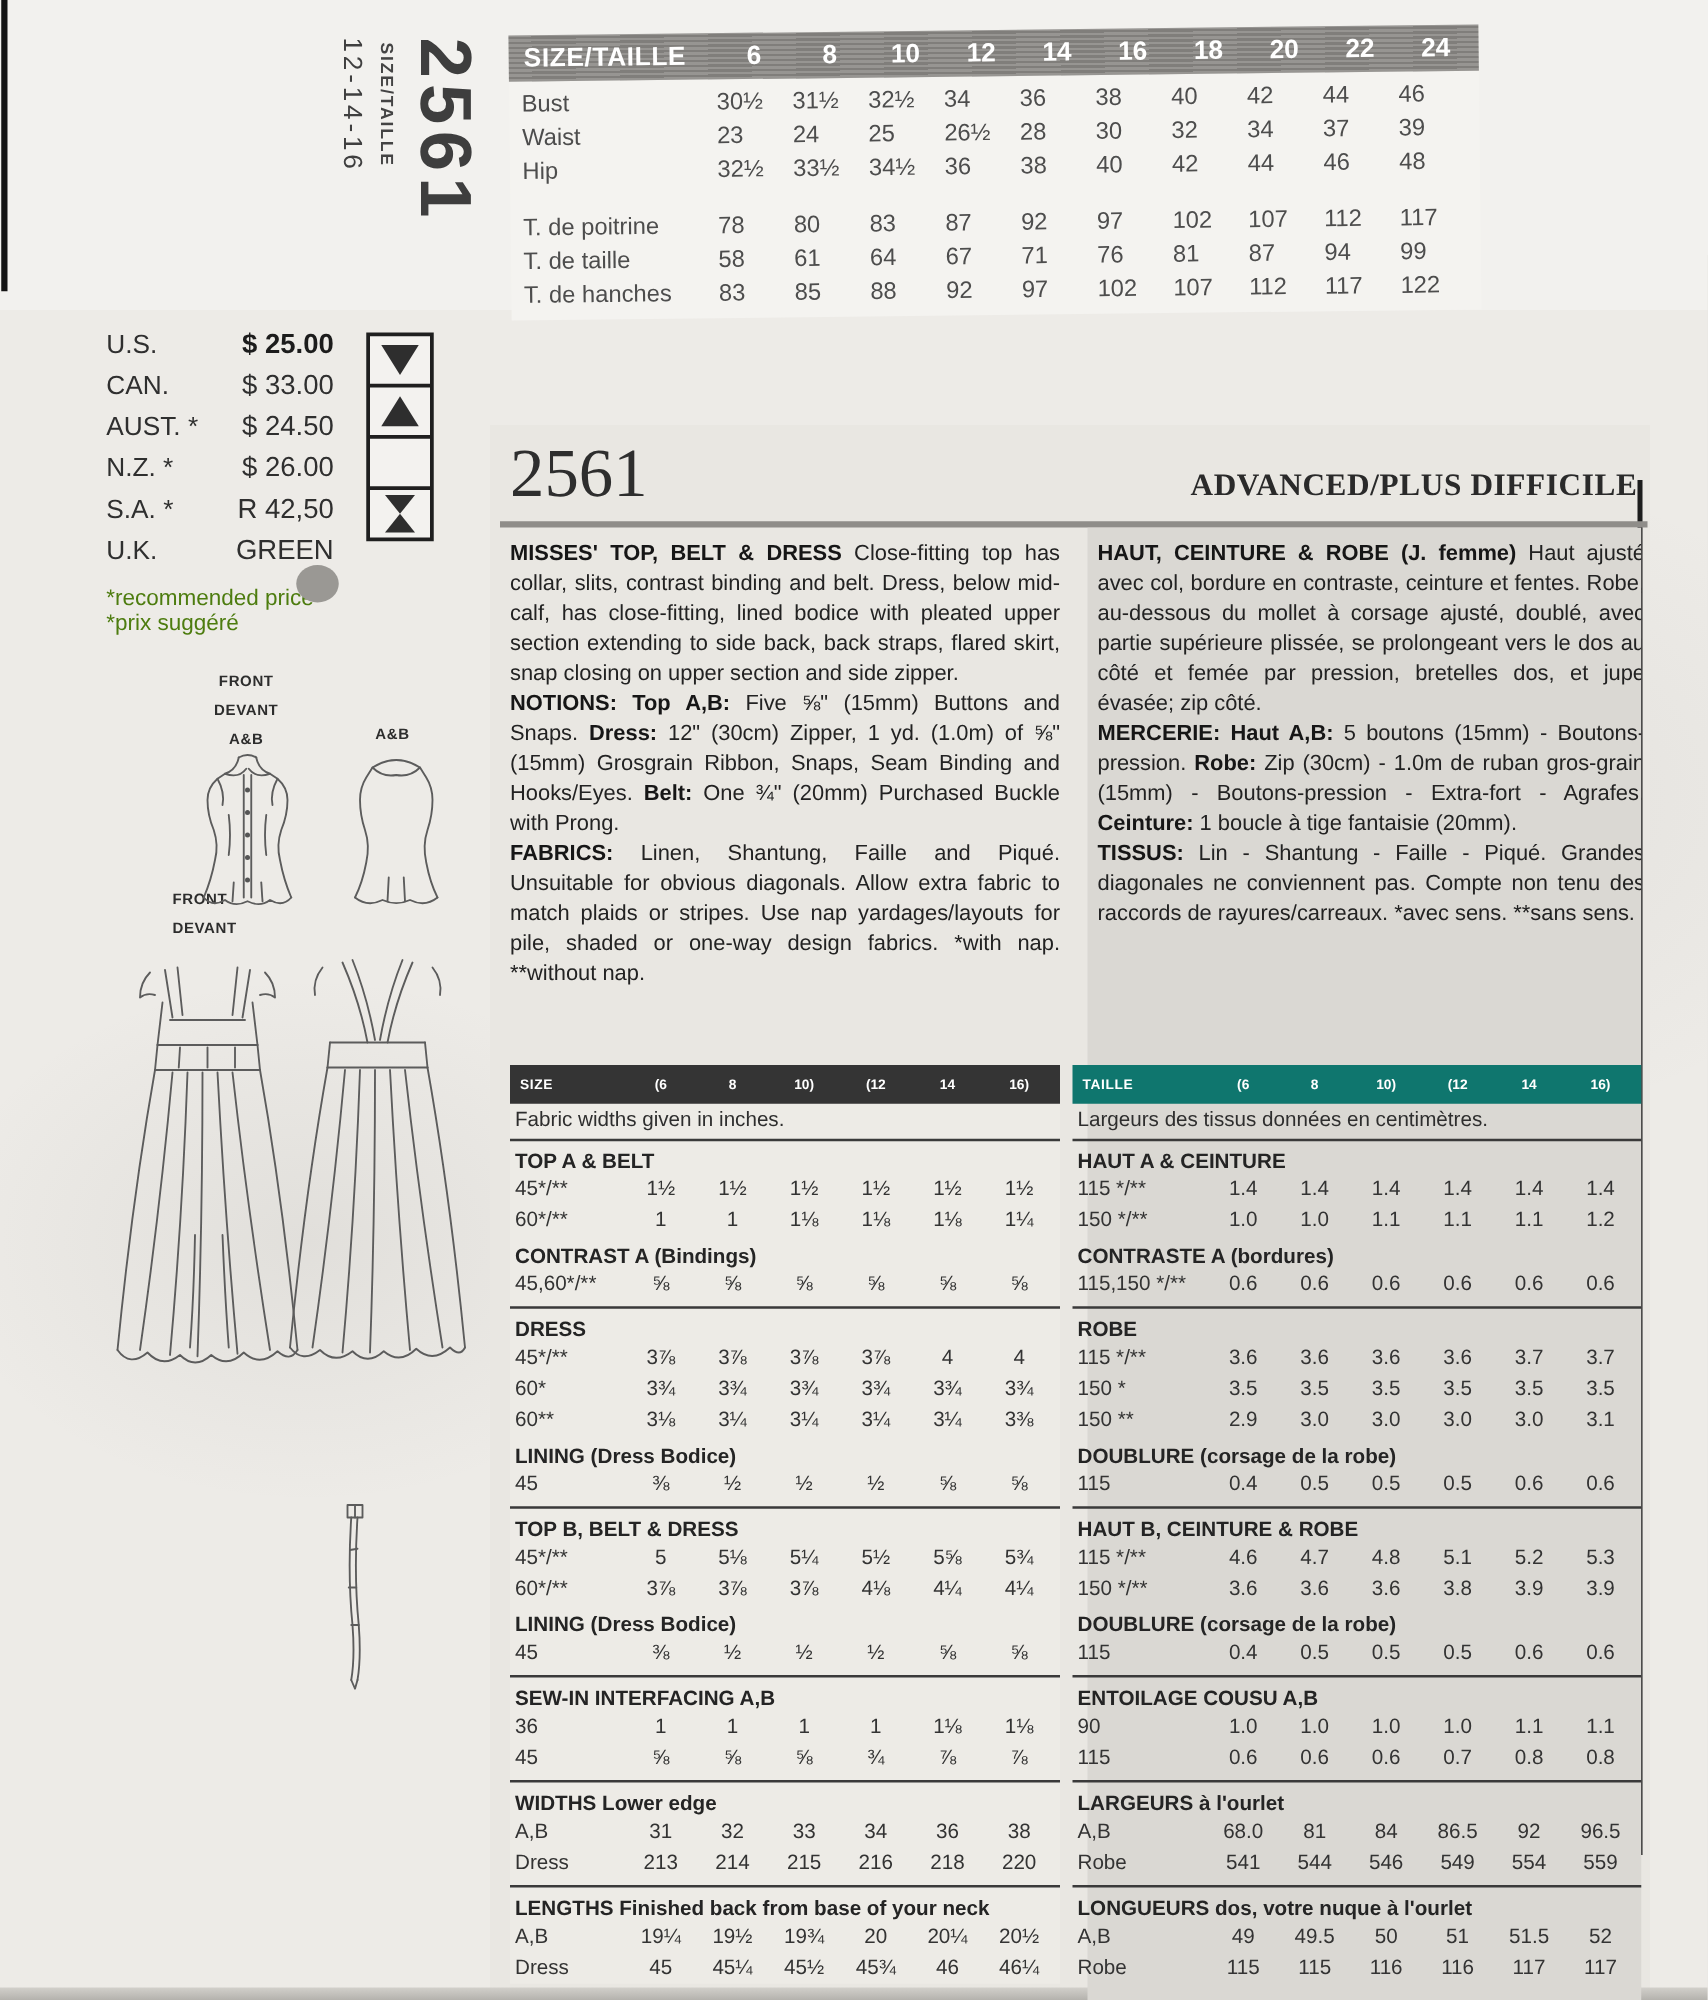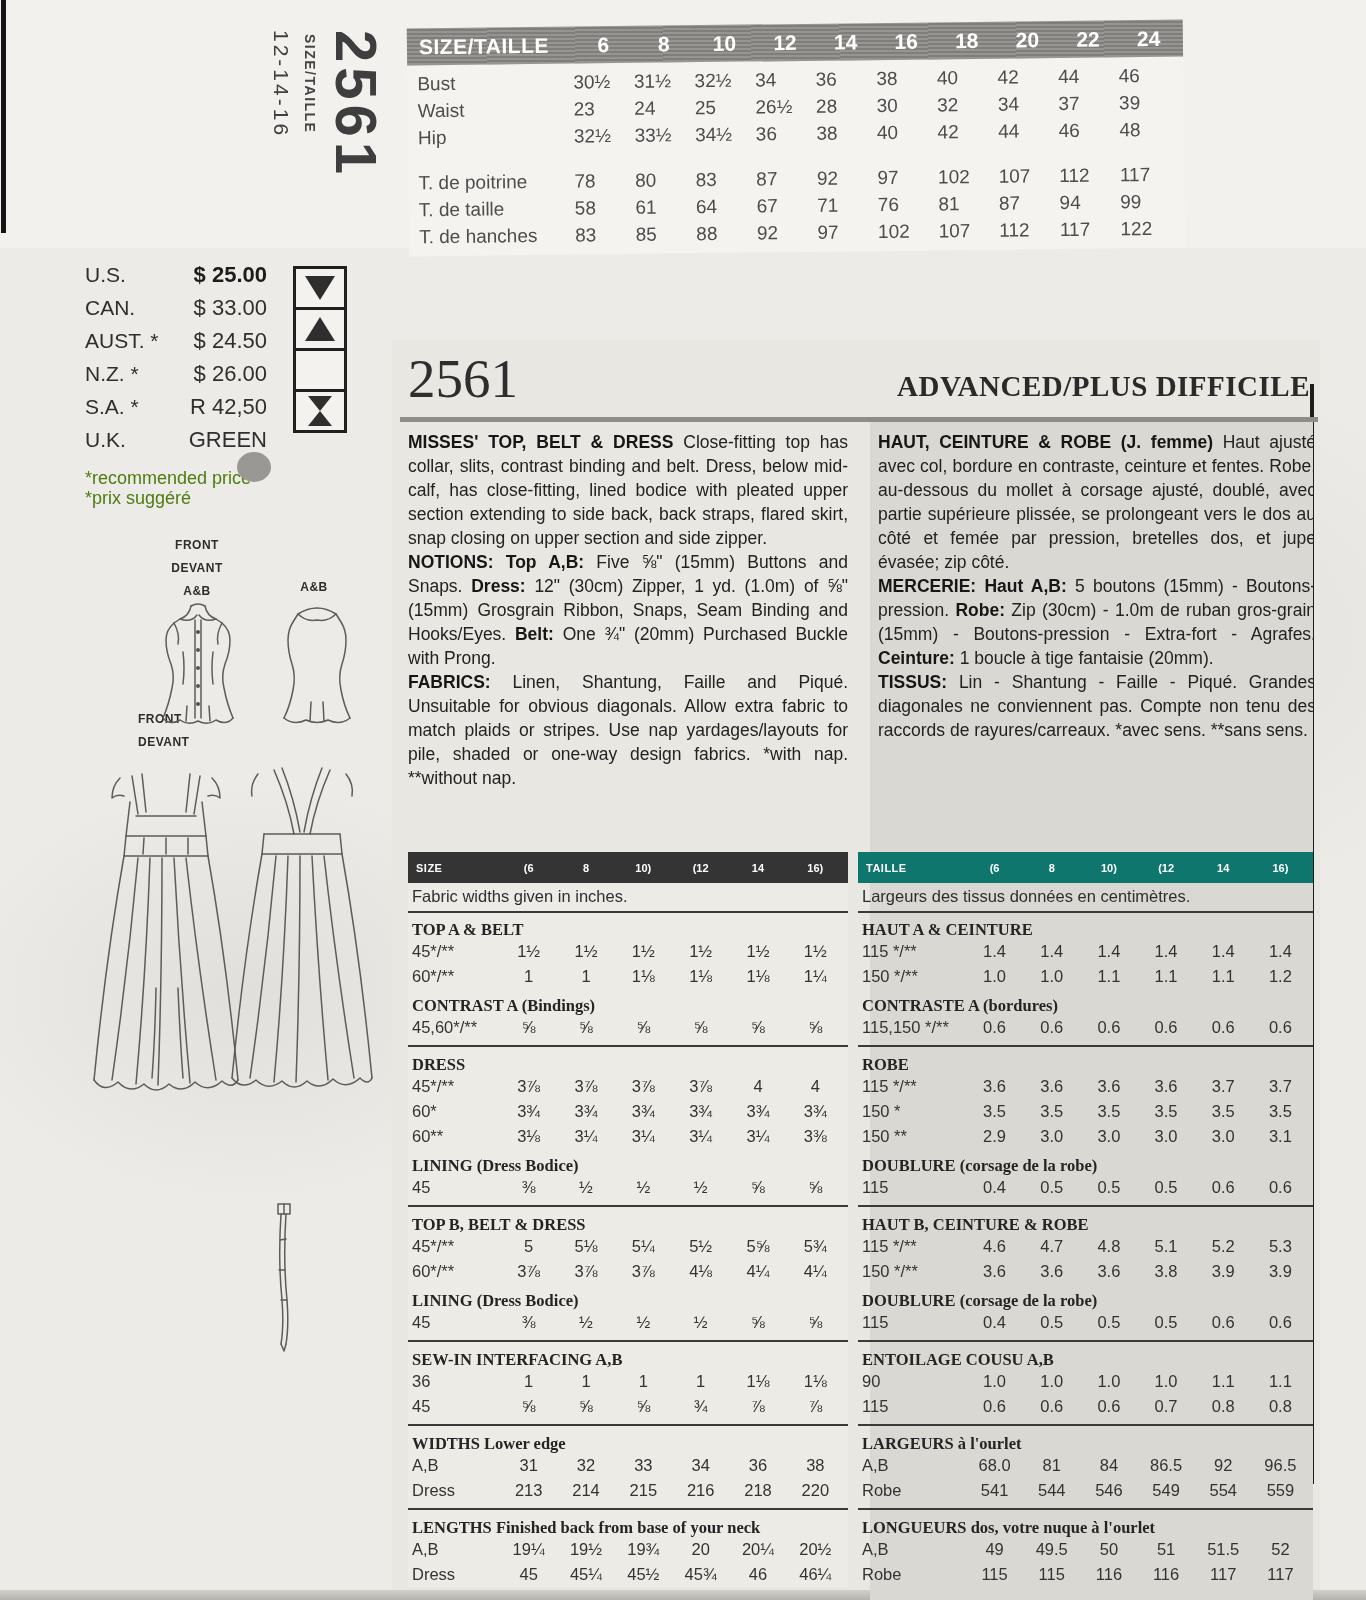--- a/index.html
+++ b/index.html
@@ -75,21 +75,21 @@
   #fig-front-dress{left:138px;top:708px;width:118px;text-align:left;}
   .figure{position:absolute;}
   .figure svg{display:block;}
   .figure path{fill:none;stroke:#5c5c5c;stroke-width:1.5;stroke-linecap:round;stroke-linejoin:round;}
   .figure circle{fill:#555;stroke:none;}
 
   
   .heading-row{position:absolute;left:408px;top:350px;width:902px;display:flex;
        justify-content:space-between;align-items:flex-end;}
   .heading-number{font-family:"Liberation Serif",serif;font-size:55px;line-height:58px;color:#2e2e2e;}
-  .heading-difficulty{font-family:"Liberation Serif",serif;font-size:29px;font-weight:700;
+  .heading-difficulty{font-family:"Liberation Serif",serif;font-size:25px;font-weight:700;
        color:#2a2a2a;padding-bottom:5px;letter-spacing:.5px;}
   .heading-rule{position:absolute;left:400px;top:417px;width:918px;height:5px;background:#8f8d89;}
 
   
   .columns{position:absolute;left:408px;top:422px;width:905px;height:1178px;display:grid;
        grid-template-columns:440px 455px;column-gap:22px;overflow:hidden;}
   .col-fr{background:#dad8d3;}
   .desc{padding-top:8px;}
   .col-fr .desc{padding-left:8px;padding-right:9px;}
   .desc p{margin:0;font-size:17.5px;line-height:24px;text-align:justify;color:#222;}
@@ -99,21 +99,21 @@
   .ytable{position:absolute;width:440px;}
   #ytable-en{left:408px;top:852px;width:440px;background:#edebe6;}
   #ytable-fr{left:858px;top:852px;width:455px;}
   .yhead{display:grid;height:31px;align-items:center;color:#fff;font-weight:700;font-size:11px;
        padding:0 4px;}
   .yhead.en{background:#343434;grid-template-columns:88px repeat(6,1fr);}
   .yhead.fr{background:#0f766e;grid-template-columns:104px repeat(6,1fr);}
   .yh-cell{text-align:center;}
   .yh-cell.first{text-align:left;padding-left:4px;letter-spacing:.5px;}
   .ynote{font-size:16.5px;color:#2e2e2e;padding:4px 4px 5px;border-bottom:2.5px solid #3a3a3a;}
-  .ysec-title{font-size:16.5px;font-weight:700;color:#242424;padding:7px 4px 0;line-height:19px;font-family:Liberation Serif, serif;}
+  .ysec-title{font-size:16.5px;font-weight:700;color:#242424;padding:7px 4px 0;line-height:19px;}
   .yrow{display:grid;font-size:16.5px;color:#333;line-height:25px;padding:0 4px;}
   .yrow.en{grid-template-columns:88px repeat(6,1fr);}
   .yrow.fr{grid-template-columns:104px repeat(6,1fr);}
   .yval{text-align:center;}
   .ysec.rule-after{border-bottom:2px solid #3a3a3a;padding-bottom:5px;margin-bottom:1px;}
 </style>
 </head>
 <body>
 
 <div class="paper-top"></div>

